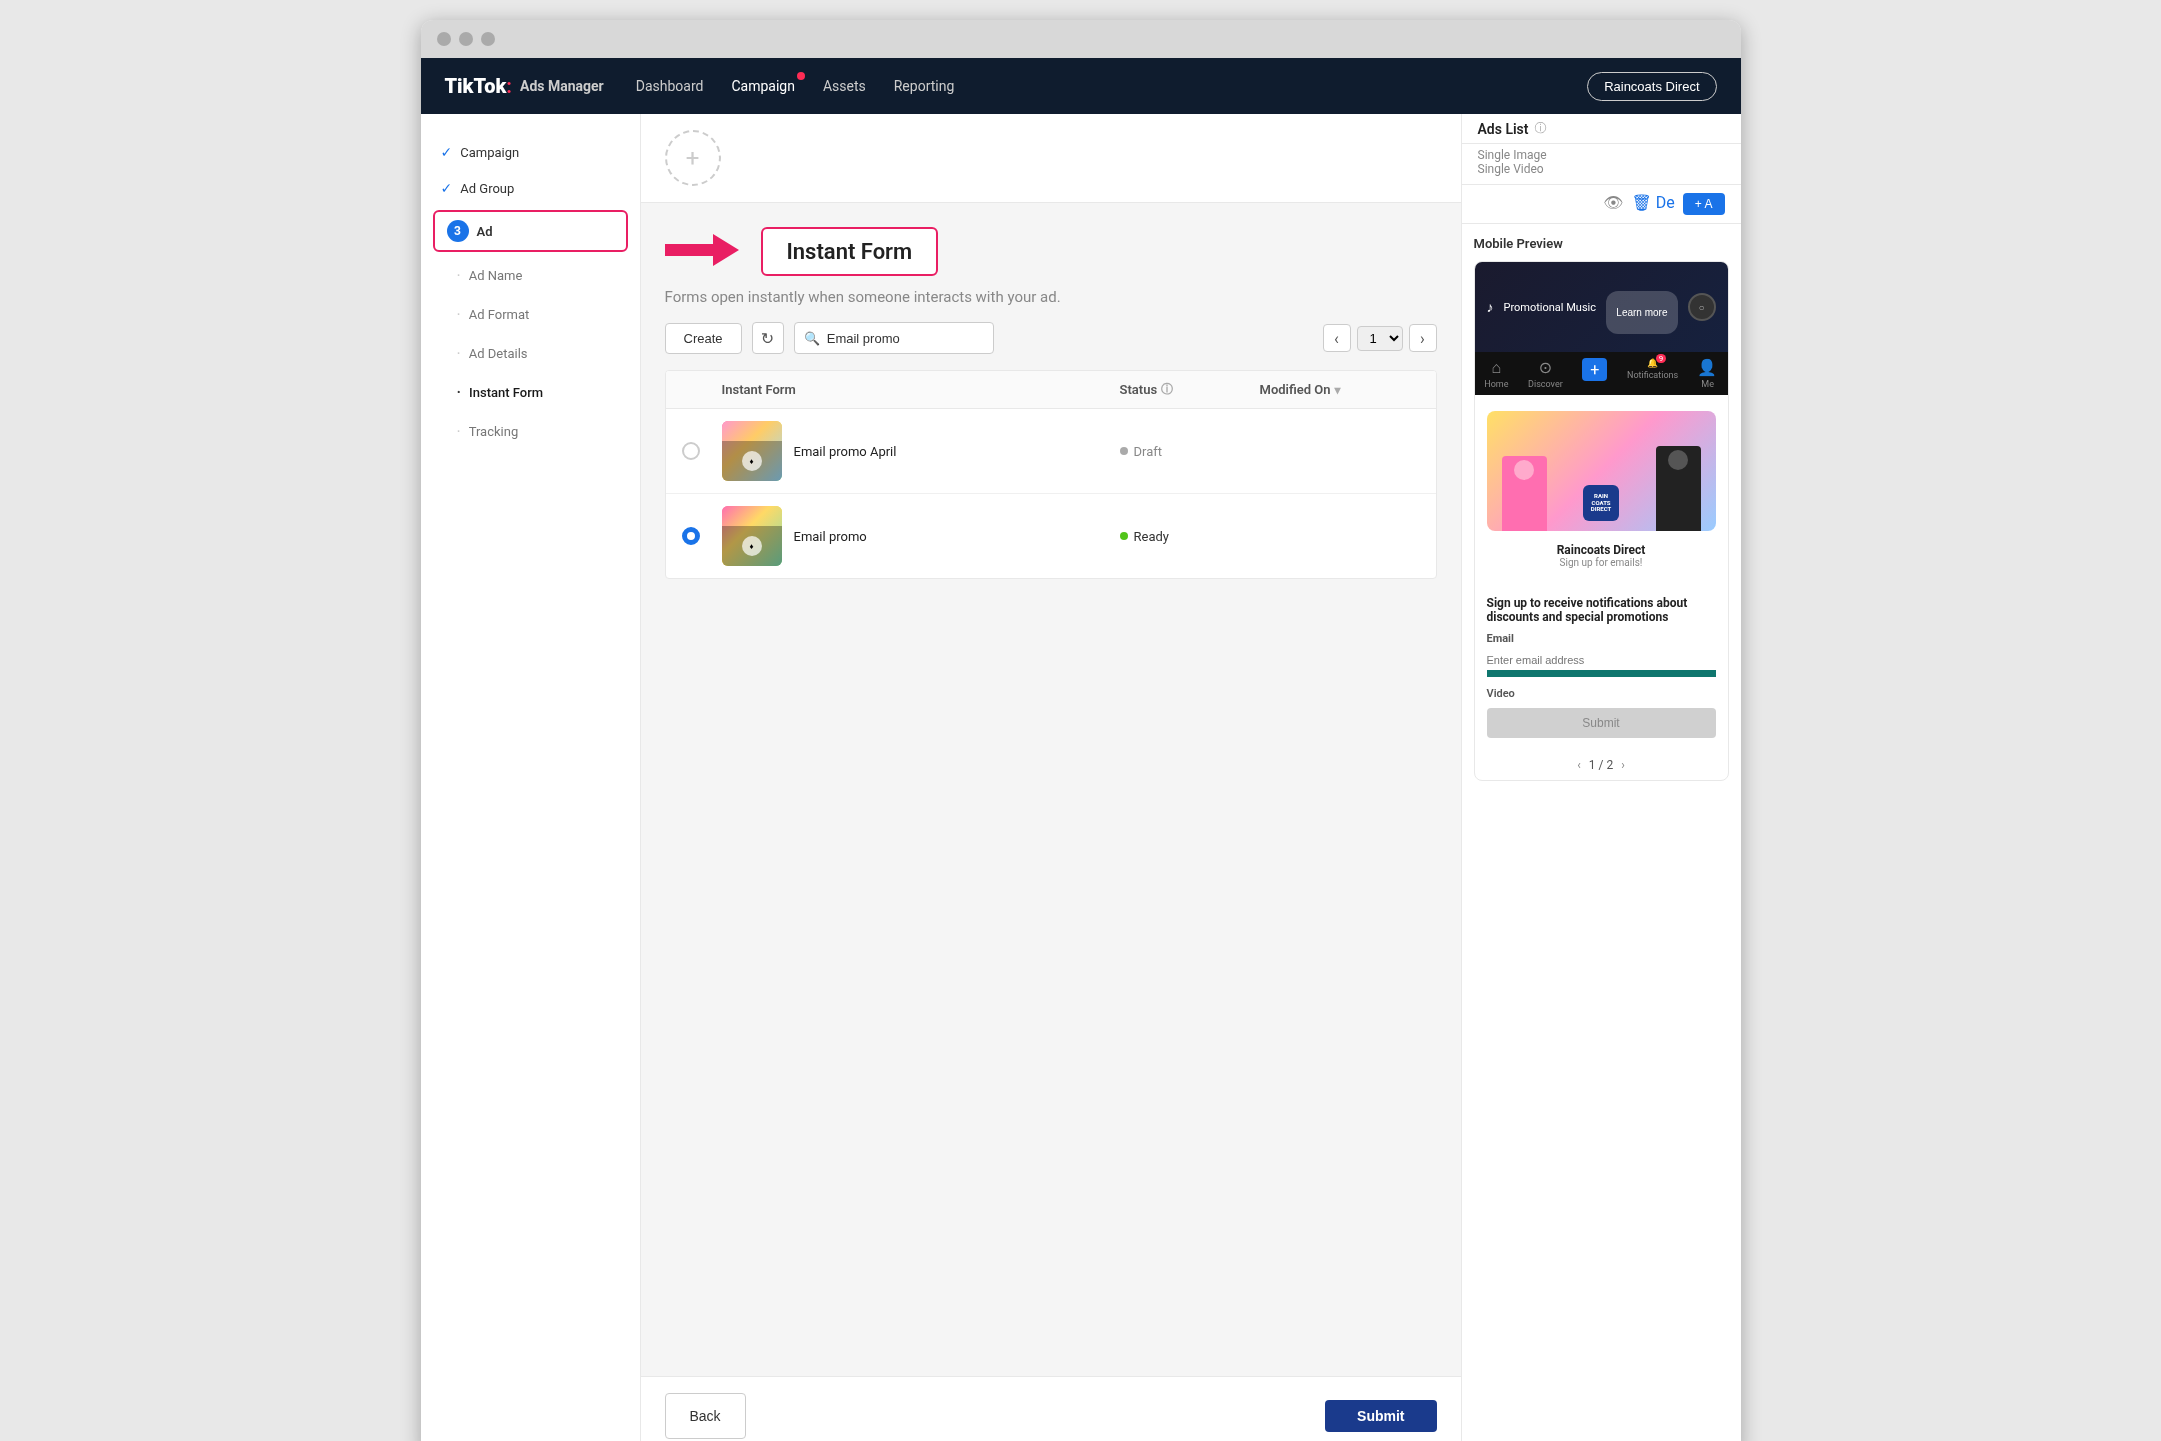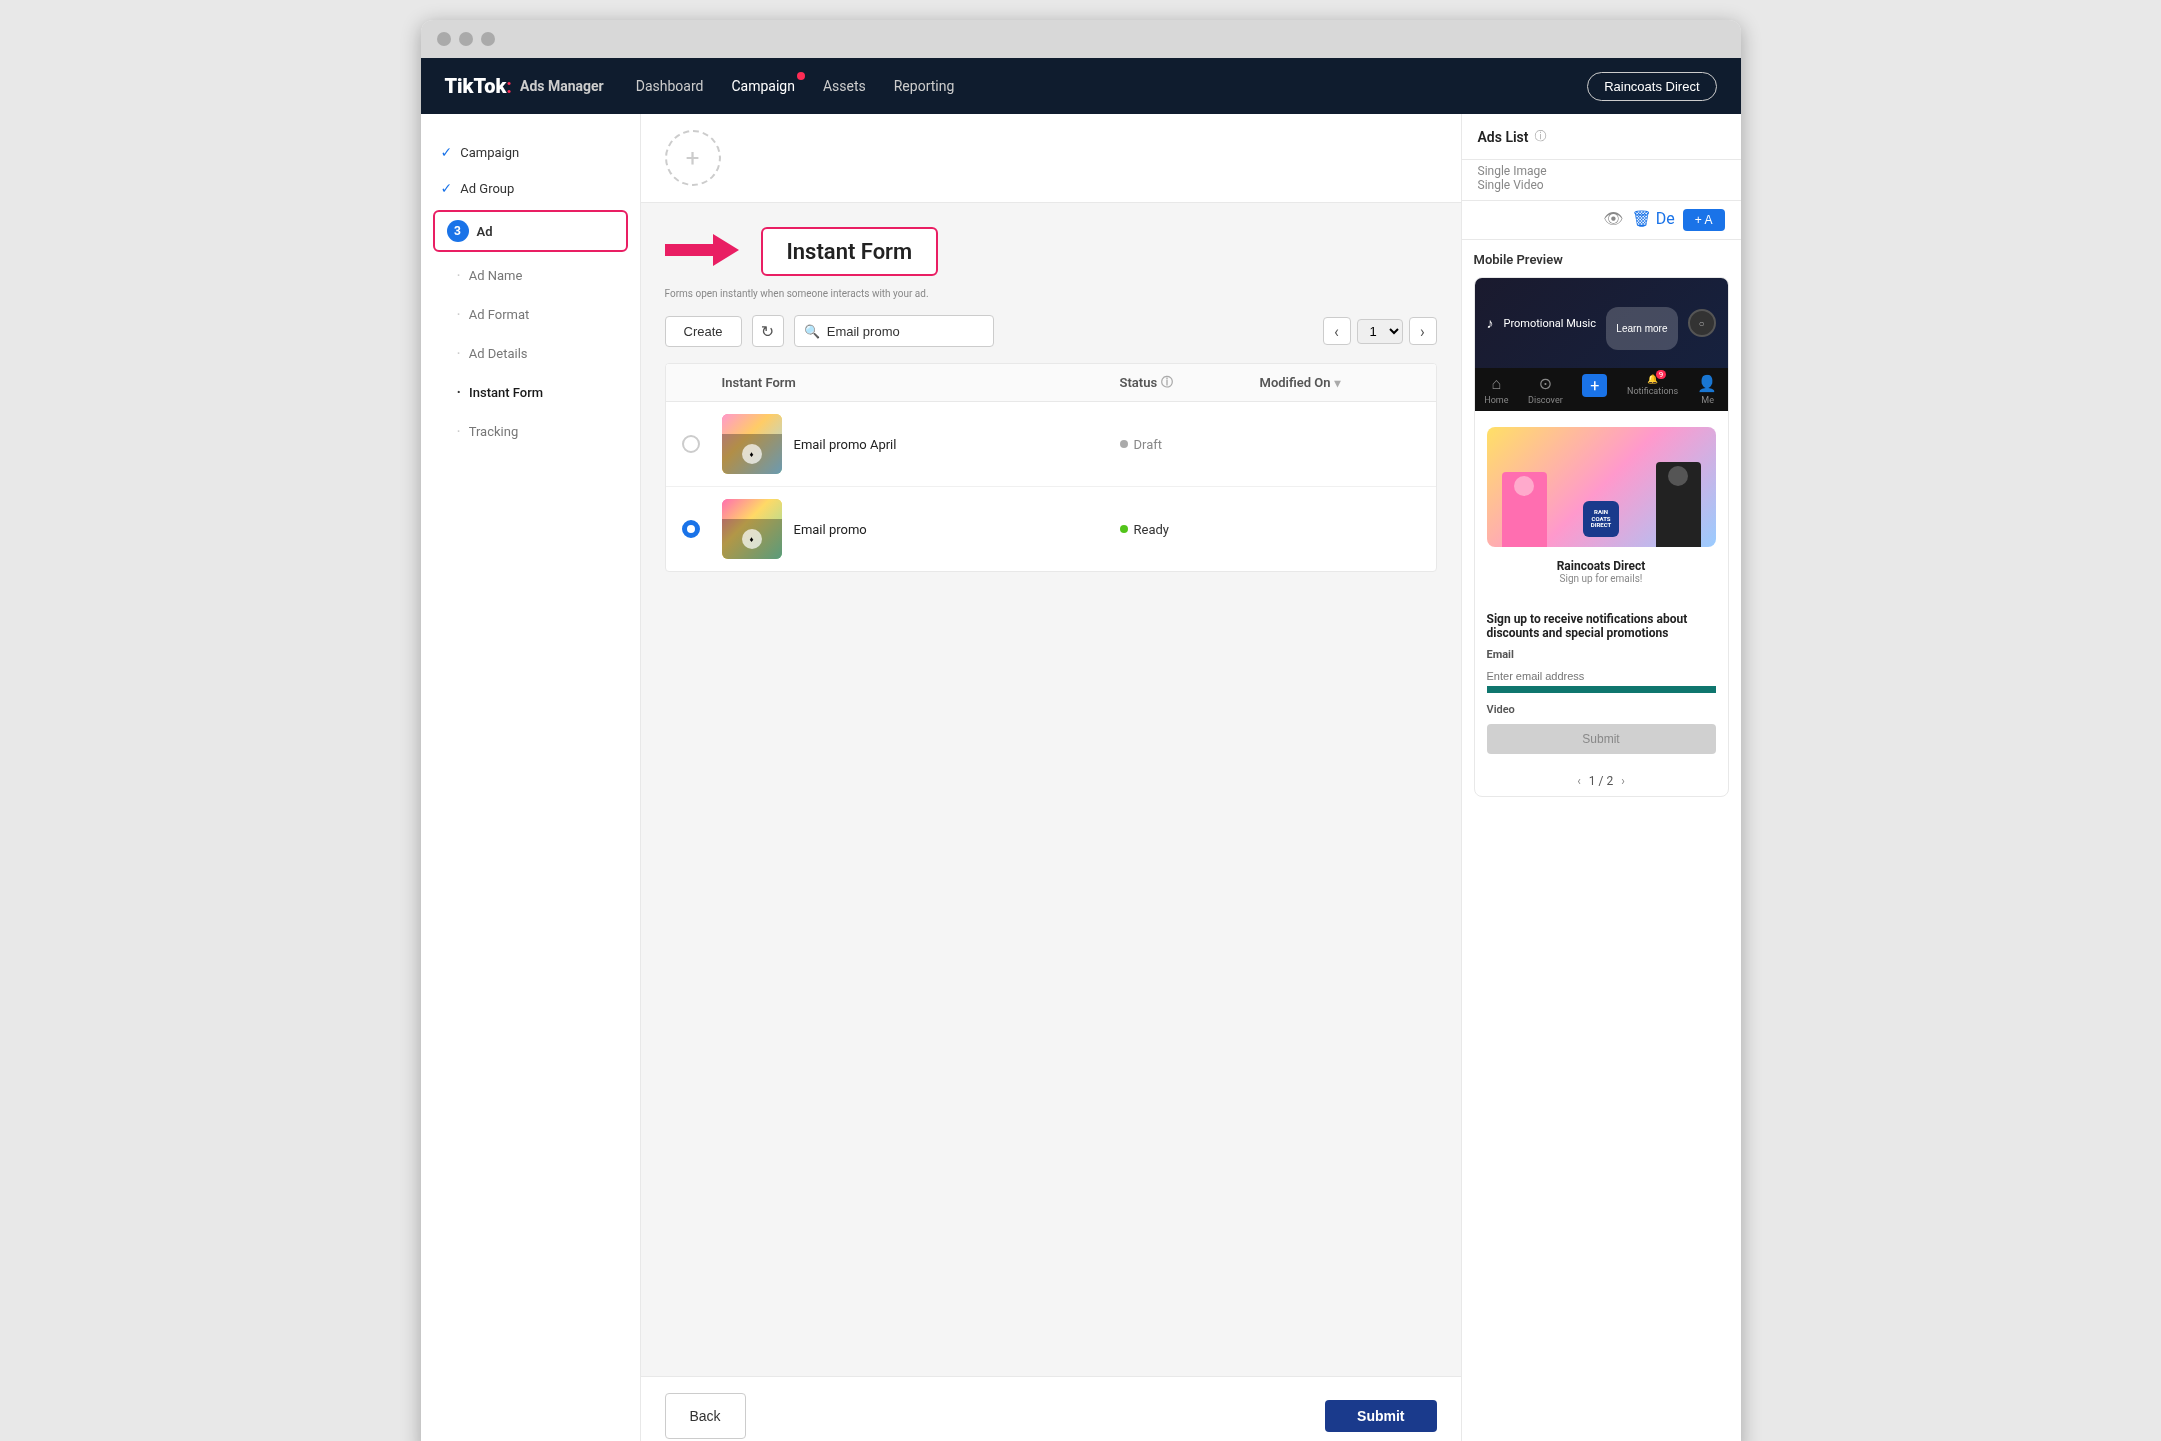--- a/index.html
+++ b/index.html
@@ -188,21 +188,21 @@
       border: 2px solid #e91e63;
       border-radius: 6px;
       display: inline-block;
       padding: 10px 24px;
       font-size: 22px;
       font-weight: 600;
       color: #222;
       background: white;
     }
     .form-subtitle {
-      font-size: 10px;
+      font-size: 15px;
       color: #888;
       margin-bottom: 16px;
       margin-top: 8px;
     }
     
     .form-toolbar {
       display: flex;
       align-items: center;
       gap: 10px;
       margin-bottom: 16px;
@@ -350,21 +350,21 @@
     }
     
     .right-panel {
       width: 280px;
       background: #fff;
       border-left: 1px solid #e8e8e8;
       display: flex;
       flex-direction: column;
     }
     .ads-list-header {
-      padding: 14px 16px;
+      padding: 6px 16px;
       border-bottom: 1px solid #e8e8e8;
       display: flex;
       align-items: center;
       justify-content: space-between;
     }
     .ads-list-title {
       font-size: 14px;
       font-weight: 600;
       color: #222;
       display: flex;

